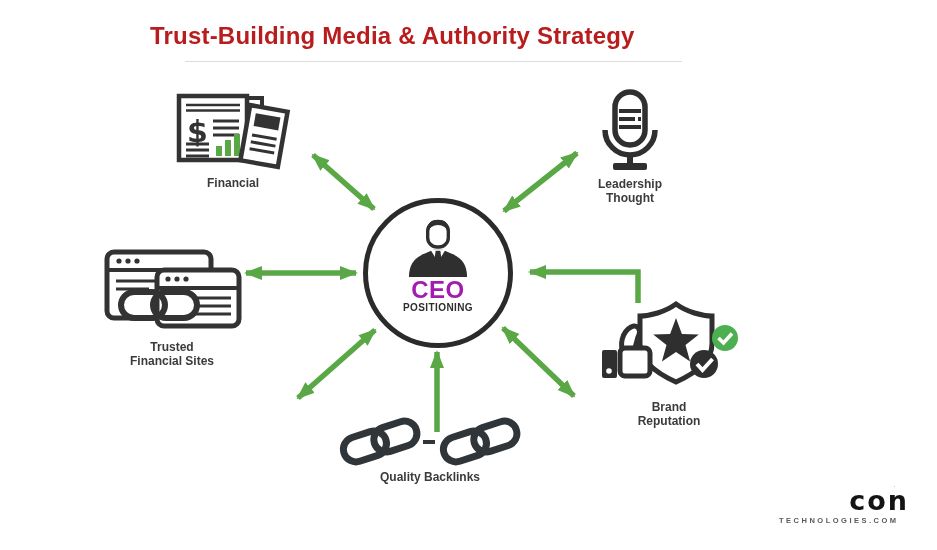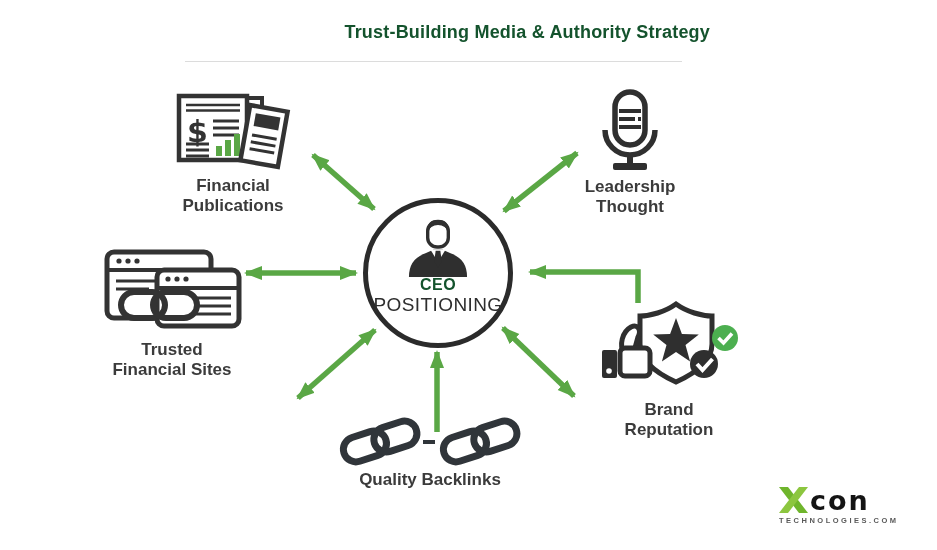--- a/index.html
+++ b/index.html
@@ -3,41 +3,41 @@
 <meta charset="utf-8">
 <style>
   html,body{margin:0;padding:0;background:#fff;}
   #canvas{
     position:relative;width:937px;height:550px;background:#ffffff;overflow:hidden;
     font-family:"Liberation Sans",sans-serif;
   }
   .abs{position:absolute;}
   
   #title{
-    left:150px;top:22px;width:560px;text-align:right;
-    font-size:18px;font-weight:bold;color:#14532d;letter-spacing:.2px;
+    left:150px;top:22px;width:560px;text-align:left;
+    font-size:24px;font-weight:bold;color:#b91c1c;letter-spacing:.2px;
   }
   #title-divider{left:185px;top:61px;width:497px;height:1px;background:#dcdcdc;}
   
   #arrows{left:0;top:0;width:937px;height:550px;}
   
   .node{position:absolute;text-align:center;}
-  .node-label{font-weight:bold;font-size:17px;color:#3b3b3b;line-height:1.18;}
+  .node-label{font-weight:bold;font-size:12px;color:#3b3b3b;line-height:1.18;}
   .node svg{display:block;margin:0 auto;}
   
   #center-circle{
     left:363px;top:198px;width:140px;height:140px;border:5px solid #2b2b2b;border-radius:50%;
     background:#fff;text-align:center;padding-top:0;box-sizing:content-box;
   }
   #center-circle svg{display:block;margin:14px auto 0;}
-  #center-line1{font-size:16px;font-weight:bold;color:#14532d;letter-spacing:.5px;line-height:1.05;}
-  #center-line2{font-size:19px;font-weight:normal;color:#2e2e2e;letter-spacing:.4px;}
+  #center-line1{font-size:24px;font-weight:bold;color:#a21caf;letter-spacing:.5px;line-height:1.05;}
+  #center-line2{font-size:10px;font-weight:bold;color:#2e2e2e;letter-spacing:.4px;}
   
   #logo{left:779px;top:486px;width:130px;}
-  #logo-row{display:flex;align-items:center;justify-content:flex-start;height:28px;}
+  #logo-row{display:flex;align-items:flex-end;justify-content:flex-start;height:28px;flex-direction:column;}
   #logo-name{font-size:27px;font-weight:bold;color:#141414;letter-spacing:2px;line-height:1;margin-left:2px;font-family:"DejaVu Sans",sans-serif;}
   #logo-tagline{margin-top:2px;font-size:7.5px;letter-spacing:2.5px;color:#5a5a5a;white-space:nowrap;font-weight:bold;}
 </style>
 </head>
 <body>
 
 <div id="canvas">
 
   <div class="abs" id="title">Trust-Building Media &amp; Authority Strategy</div>
   <div class="abs" id="title-divider"></div>
@@ -86,21 +86,20 @@
         <rect x="77" y="23" width="25" height="13" fill="#333"></rect>
         <g stroke="#333" stroke-width="3">
           <line x1="77" y1="45" x2="102" y2="45"></line>
           <line x1="77" y1="52" x2="102" y2="52"></line>
           <line x1="77" y1="59" x2="102" y2="59"></line>
         </g>
       </g>
     </svg>
     <div class="node-label" style="margin-top:4px;">
       <div>Financial</div>
-      <div>Publications</div>
     </div>
   </div>
 
   <div class="node" style="left:555px;top:88px;width:150px;">
     <svg width="70" height="84" viewBox="0 0 70 84">
       <rect x="20" y="4" width="30" height="53" rx="15" fill="#fff" stroke="#2f2f2f" stroke-width="5.5"></rect>
       <g stroke="#2f2f2f" stroke-width="4">
         <line x1="24" y1="23" x2="46" y2="23"></line>
         <line x1="24" y1="31" x2="40" y2="31"></line>
         <line x1="43" y1="31" x2="46" y2="31"></line>

